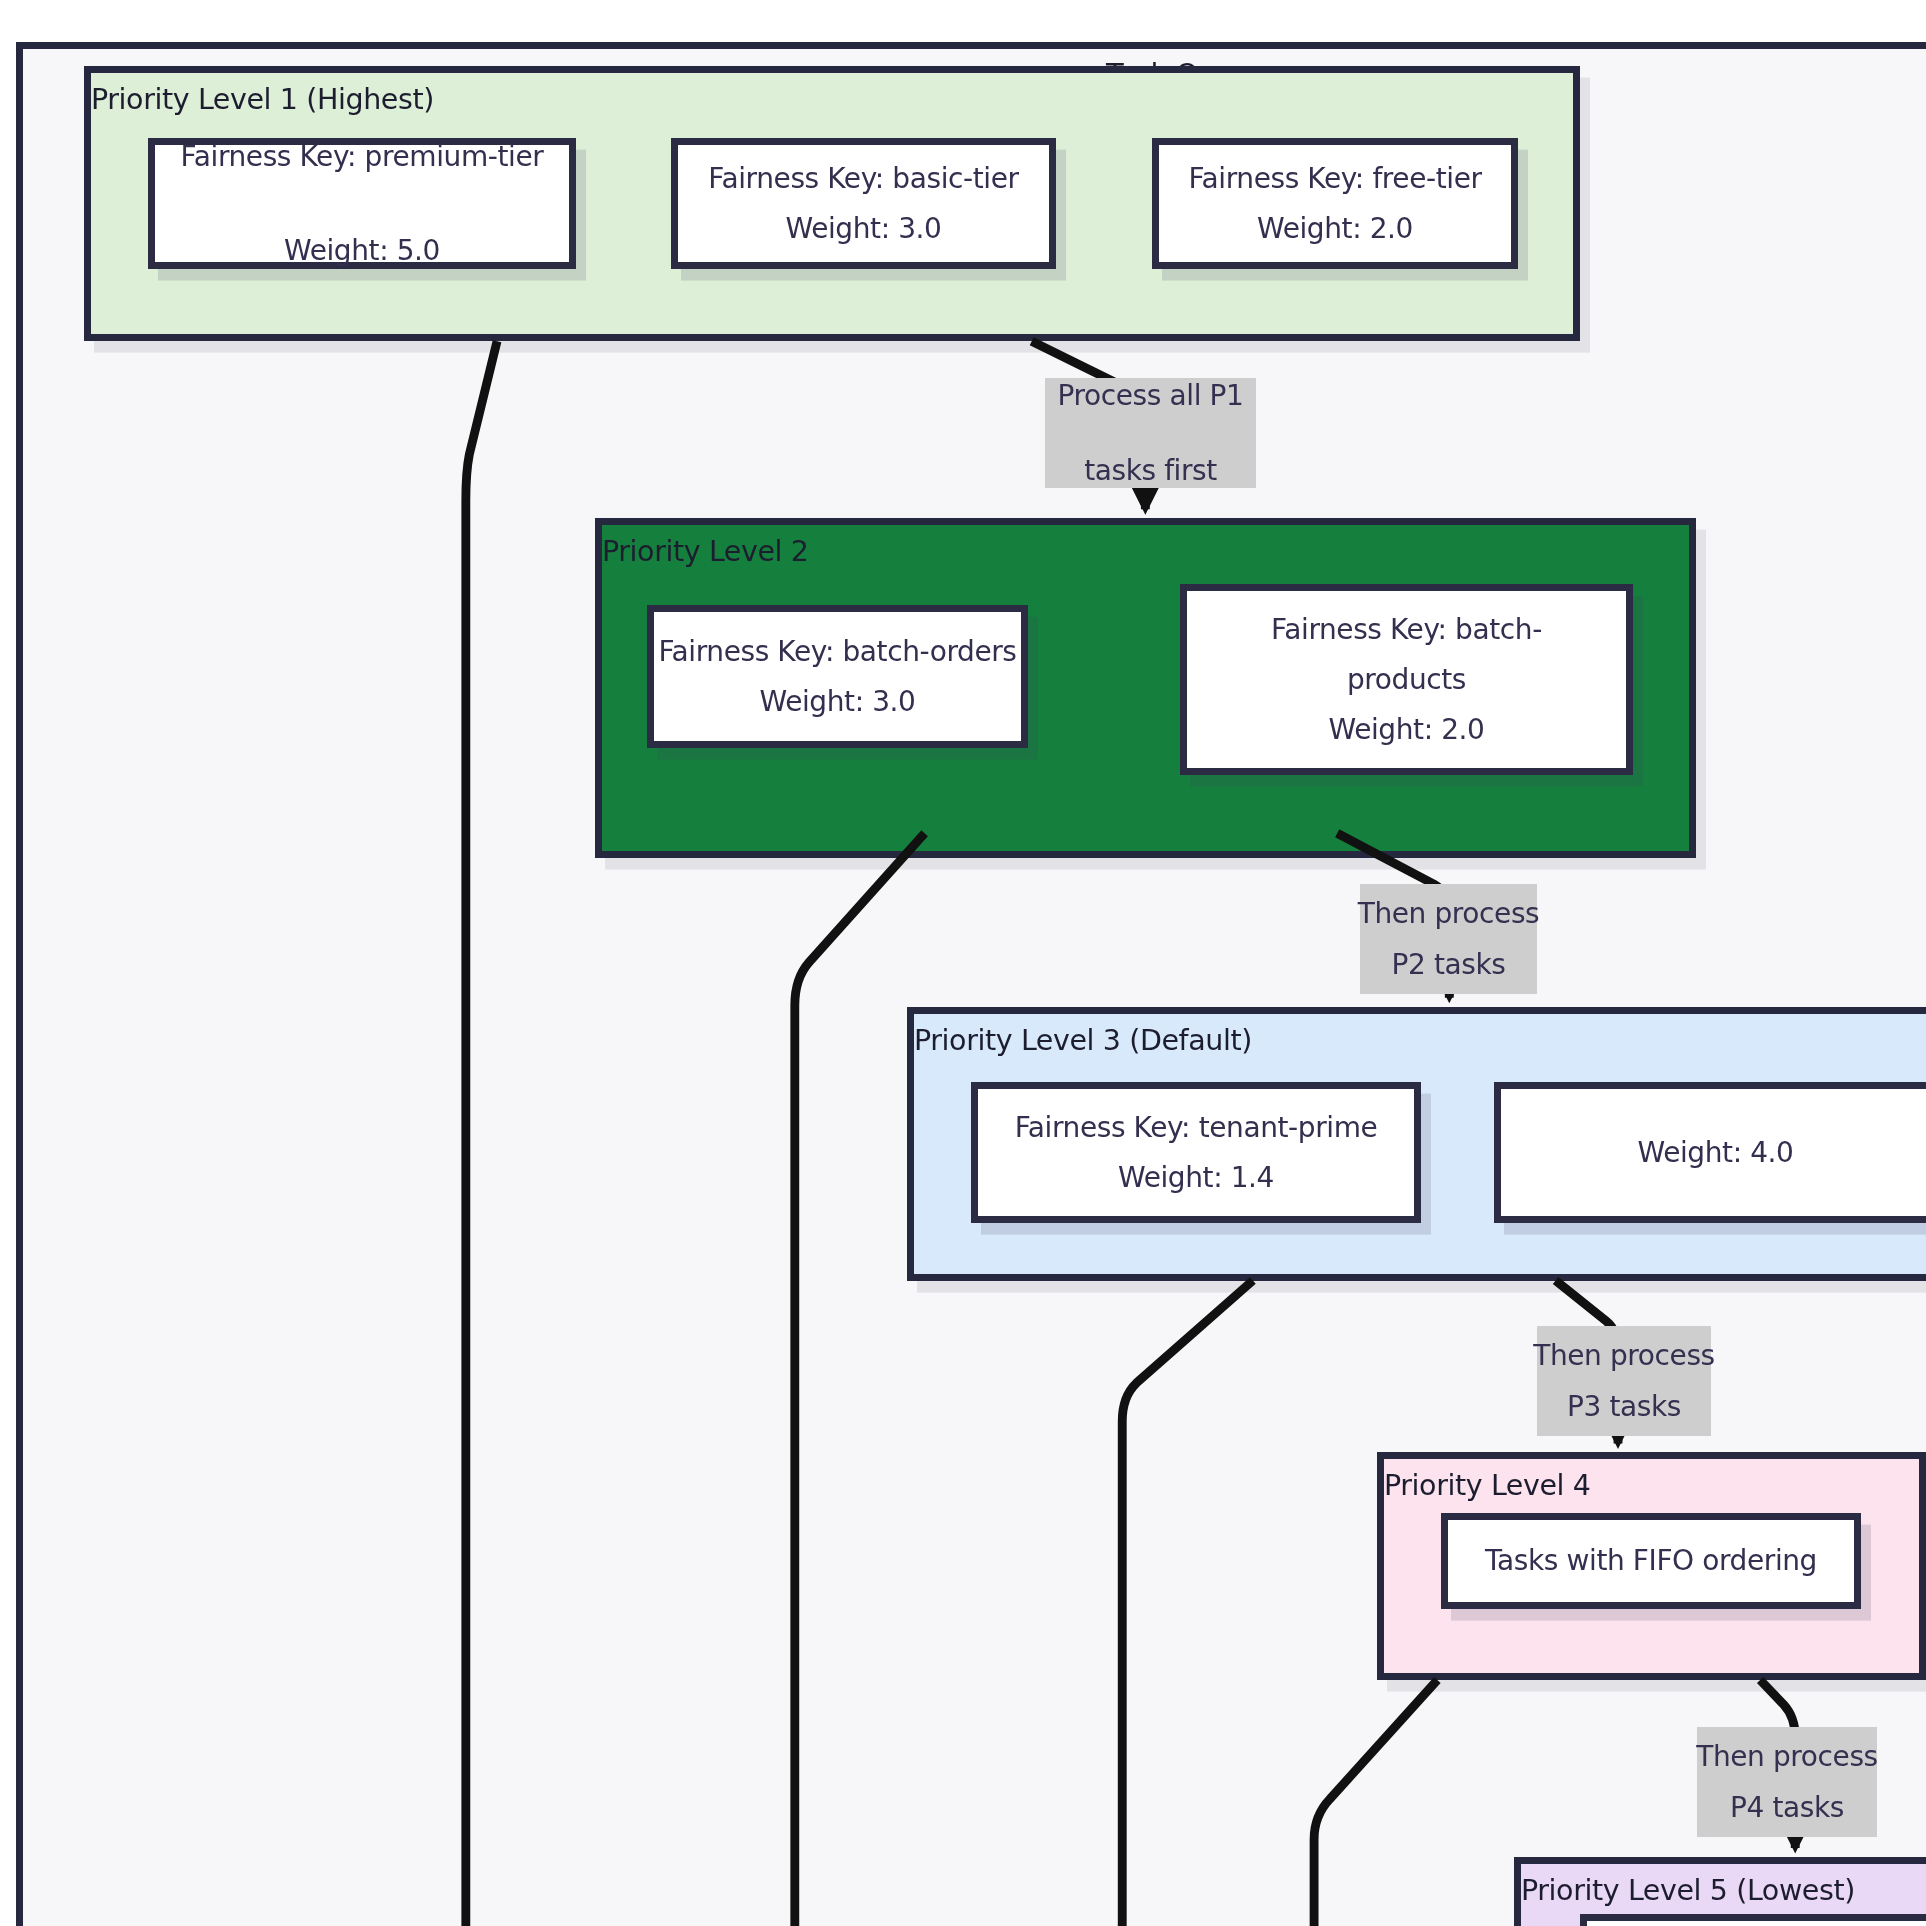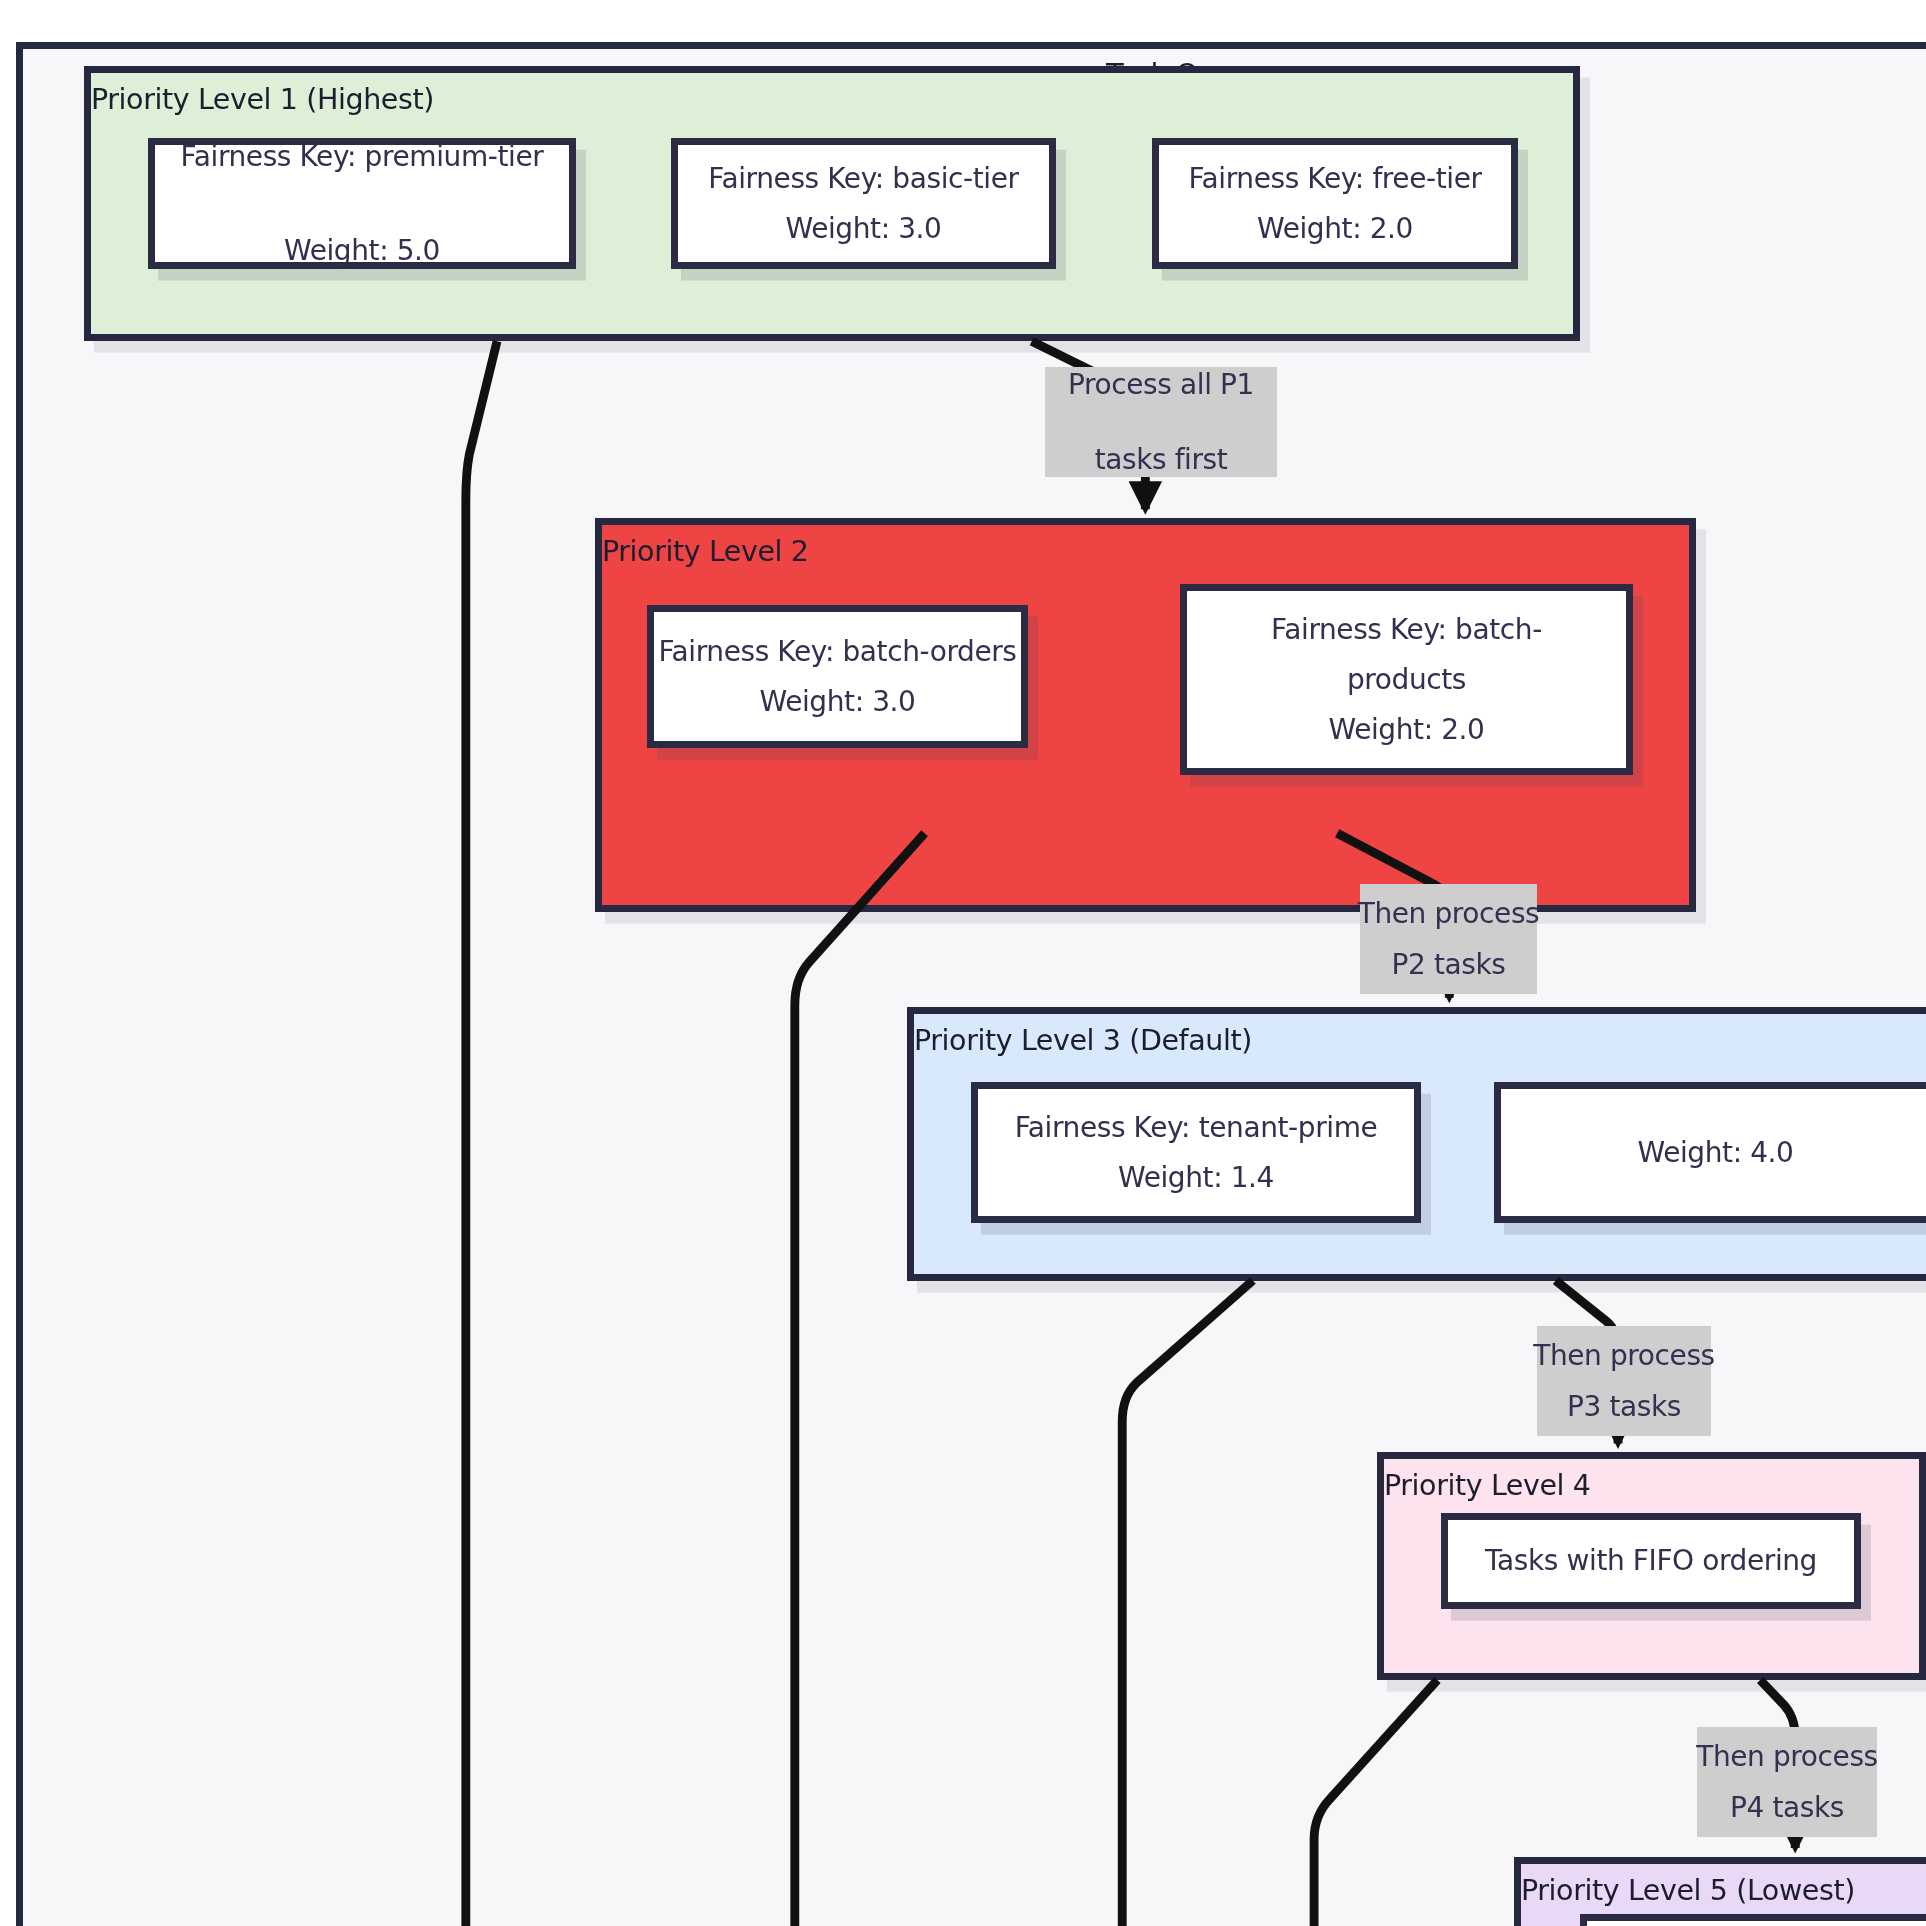--- a/index.html
+++ b/index.html
@@ -65,21 +65,21 @@
     <div class="node" style="left:580px; top:65px; width:385px; height:131px;">
       <span class="ln">Fairness Key: basic-tier</span>
       <span class="ln">Weight: 3.0</span>
     </div>
     <div class="node" style="left:1061px; top:65px; width:366px; height:131px;">
       <span class="ln">Fairness Key: free-tier</span>
       <span class="ln">Weight: 2.0</span>
     </div>
   </div>
 
-  <div class="subgraph" style="left:595px; top:518px; width:1101px; height:394px; background:#ef4444;">
+  <div class="subgraph" style="left:595px; top:518px; width:1101px; height:340px; background:#15803d;">
     <div class="subgraph-title">Priority Level 2</div>
     <div class="node" style="left:45px; top:80px; width:381px; height:143px;">
       <span class="ln">Fairness Key: batch-orders</span>
       <span class="ln">Weight: 3.0</span>
     </div>
     <div class="node" style="left:578px; top:59px; width:453px; height:191px;">
       <span class="ln">Fairness Key: batch-</span>
       <span class="ln">products</span>
       <span class="ln">Weight: 2.0</span>
     </div>
@@ -120,21 +120,21 @@
     <path class="edge" d="M2678,886 L2940,1015 Q2973,1035 2973,1085 L2973,1322" marker-end="url(#arrow)"></path>
     <path class="edge" d="M2400,2163 L2100,2498 Q2063,2540 2063,2610 L2063,5730" marker-end="url(#arrow)"></path>
     <path class="edge" d="M3471,2163 L3722,2295 Q3762,2318 3762,2370 L3762,2590" marker-end="url(#arrow)"></path>
     <path class="edge" d="M3252,3324 L2950,3590 Q2913,3625 2913,3690 L2913,5600 Q2913,5735 2830,5788 L2744,5836" marker-end="url(#arrow)"></path>
     <path class="edge" d="M4038,3324 L4170,3430 Q4200,3455 4200,3505 L4200,3747" marker-end="url(#arrow)"></path>
     <path class="edge" d="M3731,4361 L3452,4670 Q3411,4713 3411,4775 L3411,5680 Q3411,5772 3322,5800 L2752,5958" marker-end="url(#arrow)"></path>
     <path class="edge" d="M4569,4361 L4630,4425 Q4660,4458 4660,4510 L4660,4797" marker-end="url(#arrow)"></path>
     <path class="edge" d="M4668,5407 L4668,5975 Q4668,6080 4570,6092 L2752,6104" marker-end="url(#arrow)"></path>
   </svg>
 
-  <div class="edge-label" style="left:1045px; top:367px; width:232px; height:110px;gap:24px;">
+  <div class="edge-label" style="left:1045px; top:378px; width:211px; height:110px;gap:24px;">
     <span class="ln">Process all P1</span>
     <span class="ln">tasks first</span>
   </div>
   <div class="edge-label" style="left:1360px; top:884px; width:177px; height:110px;">
     <span class="ln">Then process</span>
     <span class="ln">P2 tasks</span>
   </div>
   <div class="edge-label" style="left:1537px; top:1326px; width:174px; height:110px;">
     <span class="ln">Then process</span>
     <span class="ln">P3 tasks</span>

